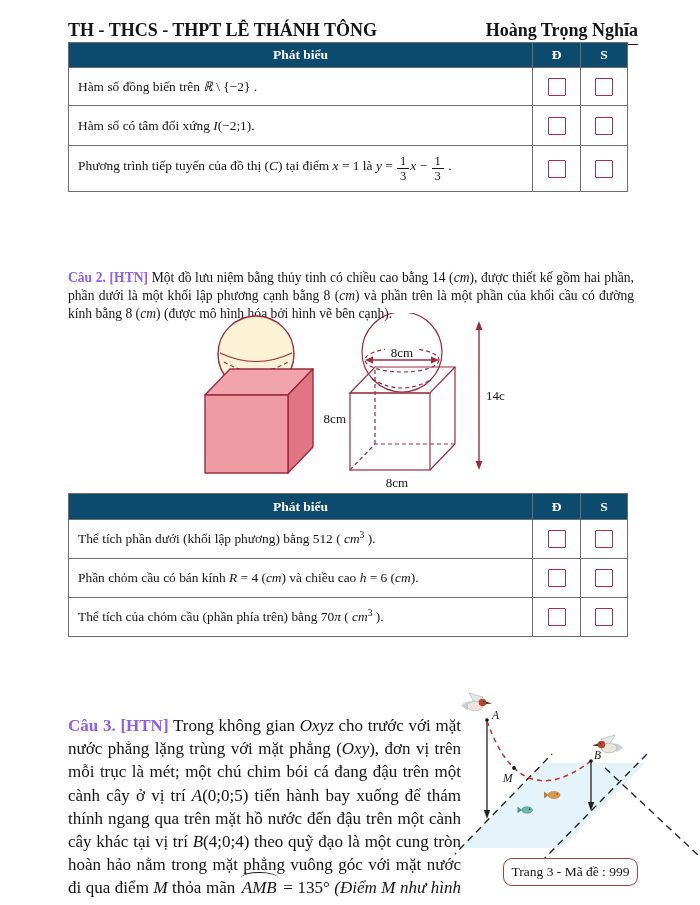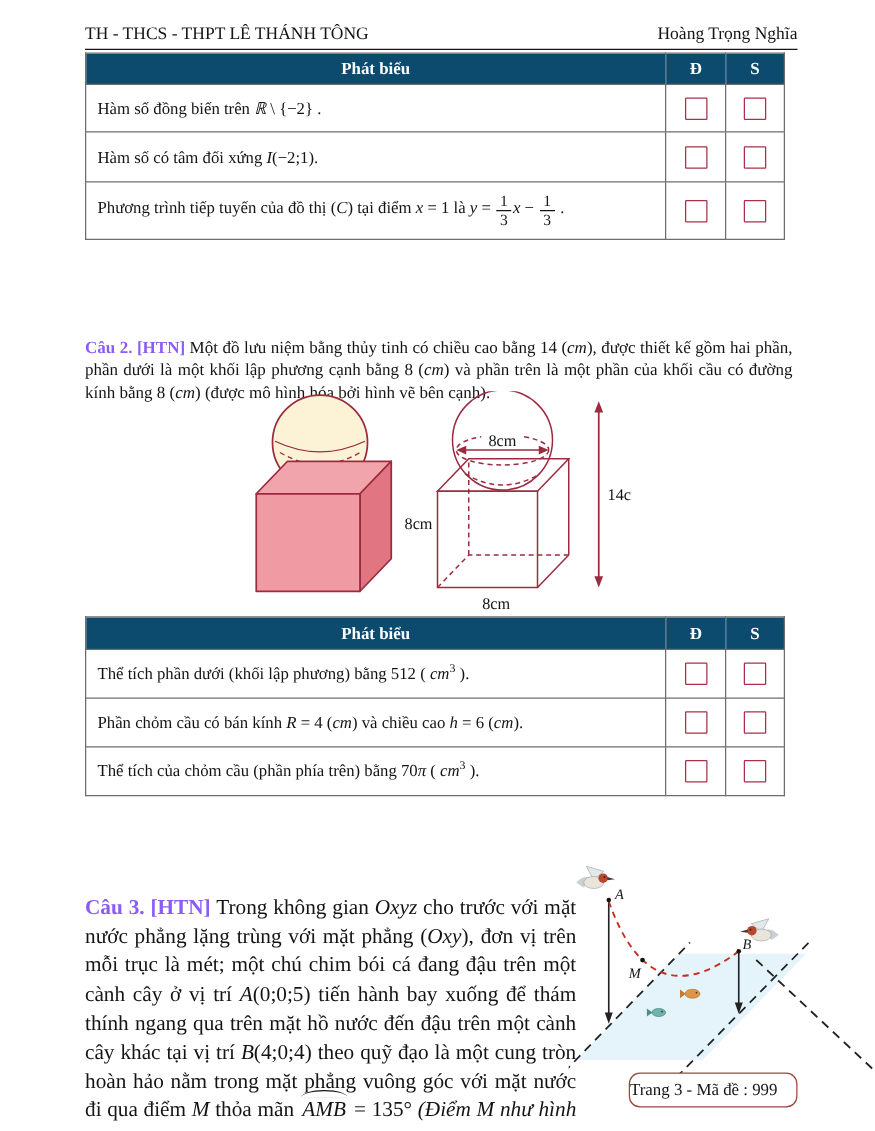--- a/index.html
+++ b/index.html
@@ -5,21 +5,21 @@
   html,body{margin:0;padding:0;background:#9a9a9a;}
   .page{
     position:relative;width:700px;height:905px;background:#ffffff;
     margin:0 auto;overflow:hidden;
     font-family:"Liberation Serif","DejaVu Serif",serif;color:#141414;
   }
   
   .hdr{position:absolute;left:68px;top:20px;width:570px;display:flex;
        justify-content:space-between;align-items:flex-end;
        border-bottom:1.6px solid #141414;padding-bottom:3px;
-       font-weight:normal;font-size:14px;}
+       font-weight:bold;font-size:18px;}
   
   table.qt{position:absolute;left:68px;width:560px;border-collapse:collapse;
            font-size:13.4px;}
   table.qt td,table.qt th{border:1px solid #6d6d6d;}
   table.qt{border:1.2px solid #3f3f3f;}
   table.qt th{background:#0c4a6e;color:#ffffff;font-weight:bold;
               font-size:13.5px;padding:4px 2px;}
   table.qt td.stmt{padding:3px 10px 3px 9px;text-align:justify;line-height:1.45;}
   table.qt td.chk{text-align:center;vertical-align:middle;}
   .checkbox{display:inline-block;width:16px;height:16px;background:#fff;
@@ -43,21 +43,21 @@
   #cau3{left:68px;top:697px;width:393px;font-size:17px;line-height:23.2px;}
   .q-label{color:#8b5cf6;font-weight:bold;}
   
   .fig{position:absolute;}
   #fig2{left:160px;top:313px;}
   #fig3{left:455px;top:690px;}
   svg text{font-family:"Liberation Serif","DejaVu Serif",serif;}
   
   .footer-box{position:absolute;left:503px;top:858px;width:133px;height:26px;
               border:1.5px solid #9E453E;border-radius:9px;background:#fff;
-              display:flex;align-items:center;justify-content:flex-start;
+              display:flex;align-items:center;justify-content:center;
               font-size:13.5px;color:#141414;}
 </style>
 </head>
 <body>
 
 <div class="page">
 
   <div class="hdr">
     <span>TH - THCS - THPT LÊ THÁNH TÔNG</span>
     <span>Hoàng Trọng Nghĩa</span>

